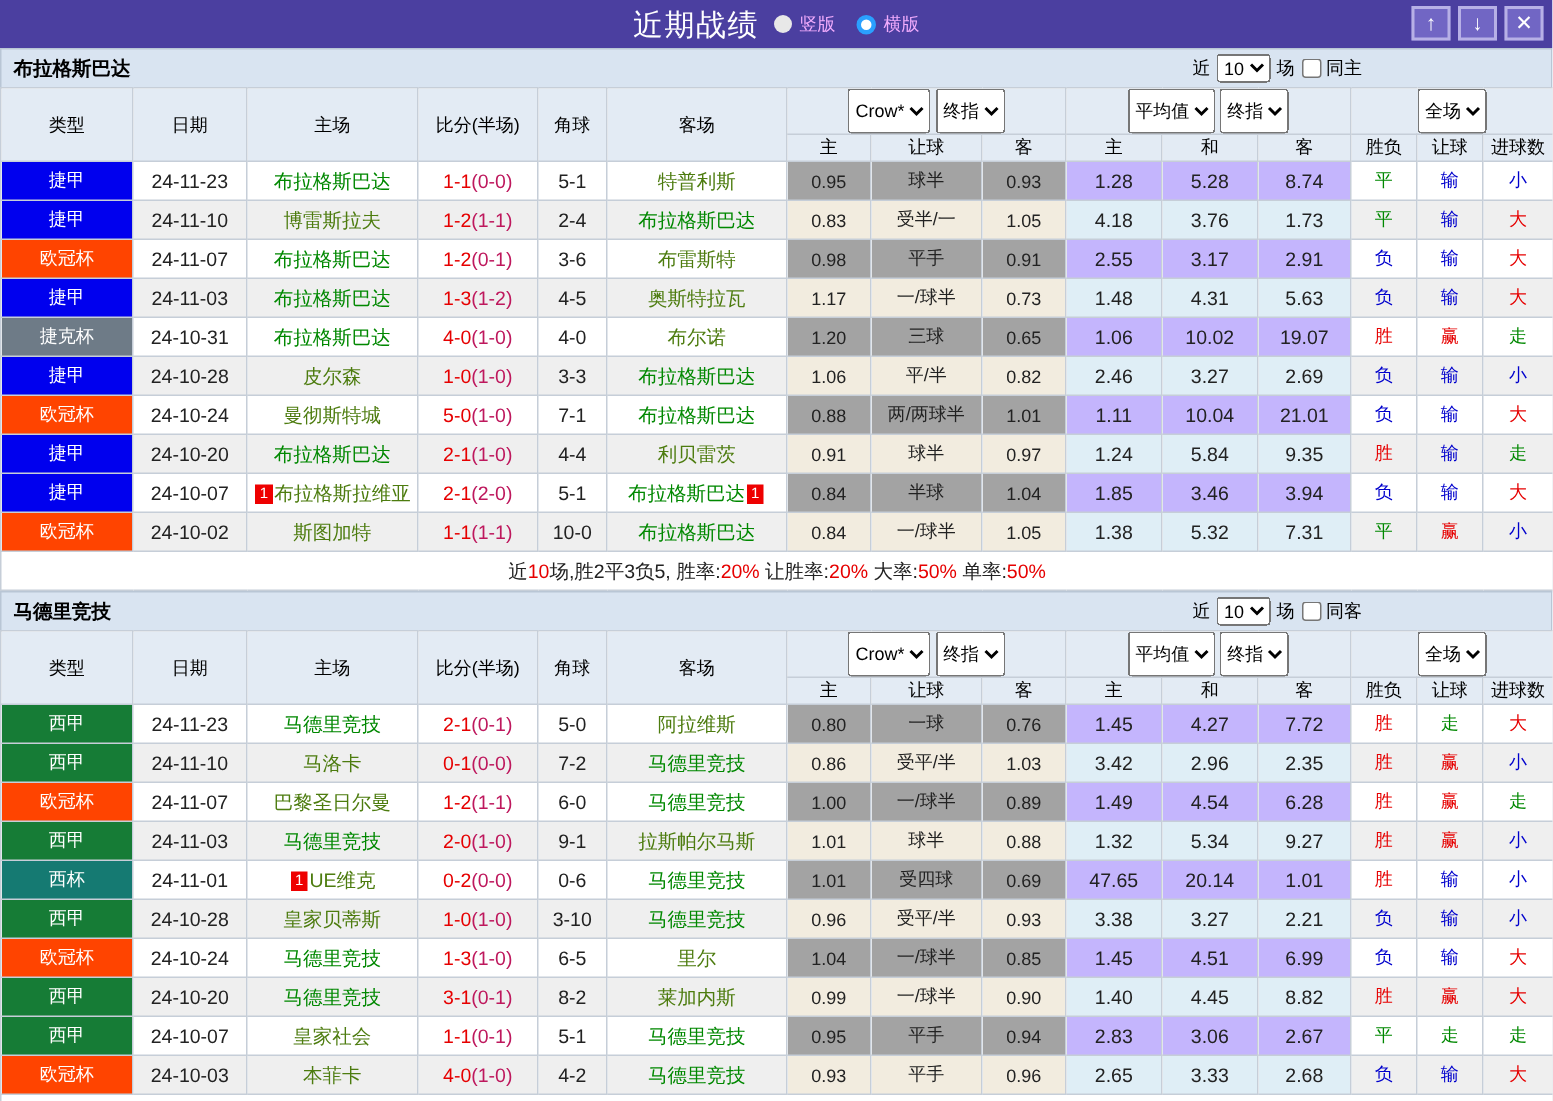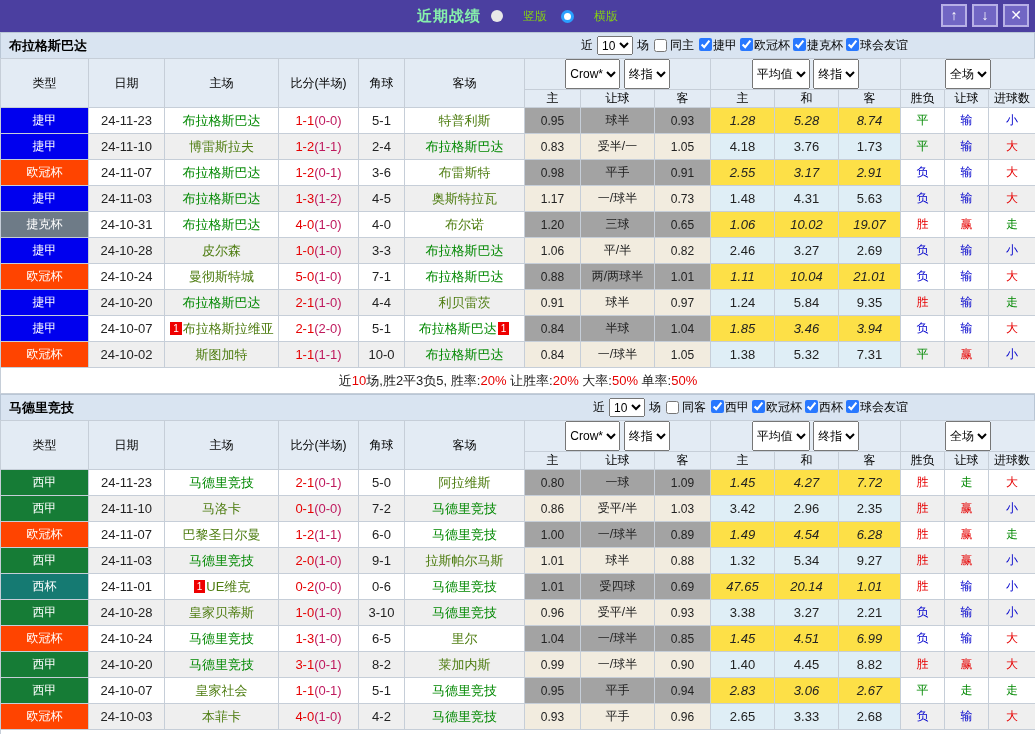--- a/index.html
+++ b/index.html
@@ -7,23 +7,23 @@
   body {
     width: 1035px; height: 734px;
     font-family: "Liberation Sans", "DejaVu Sans", sans-serif;
     font-size: 13px; color:#222; overflow:hidden;
   }
   
   .titlebar {
     height: 32px; background:#4b3fa0; position:relative;
     display:flex; align-items:center; justify-content:center;
   }
-  .titlebar .title { color:#86efac; font-weight:bold; font-size:15px; letter-spacing:1px; }
+  .titlebar .title { color:#ffffff; font-weight:normal; font-size:20px; letter-spacing:1px; }
   .tb-radios { display:flex; align-items:center; margin-left:10px; gap:14px; }
-  .tb-radio { display:flex; align-items:center; gap:20px; color:#84cc16; font-size:12px; cursor:pointer; }
+  .tb-radio { display:flex; align-items:center; gap:5px; color:#f0abfc; font-size:12px; cursor:pointer; }
   .tb-radio .dot { width:12px; height:12px; border-radius:50%; background:#e8e8e8; }
   .tb-radio.sel .dot { background:#fff; border:3px solid #2aa0ff; width:13px; height:13px; }
   .tb-btns { position:absolute; right:6px; top:4px; display:flex; gap:5px; }
   .tb-btn {
     width:26px; height:23px; background:#7166c4; border:2px solid #b7b0e6;
     color:#fff; font-weight:bold; font-size:14px; line-height:19px; text-align:center; cursor:pointer;
   }
   
   .filter-row {
     height:26px; background:#d9e4f1; border:1px solid #b9c6d5; border-bottom:none;
@@ -40,21 +40,21 @@
   thead tr.h1 th { height:24px; }
   thead tr.h2 th { height:17px; }
   thead select { font-size:12px; height:30px; }
   tbody tr { height:26px; }
   tbody tr.even td { background:#efefef; }
   tbody tr.odd  td { background:#ffffff; }
   td.league { color:#fff; font-size:12px; }
   td.crow  { font-size:12px; }
   tbody tr.odd  td.crow { background:#a3a3a3;text-align:center; }
   tbody tr.even td.crow { background:#f2ecdf; }
-  tbody tr.odd  td.avg  { background:#fde047;font-style:italic; }
+  tbody tr.odd  td.avg  { background:#c4b5fd; }
   tbody tr.even td.avg  { background:#dfeef6; }
   td.res { font-size:12px; }
   .c-red   { color:#e60000; }
   .c-green { color:#008800; }
   .c-blue  { color:#0000cc; }
   .teamtxt { color:#4d7c0f; }
   .teamtxt.green { color:#008800; }
   .badge1 {
     display:inline-block; background:#ee0000; color:#fff; font-size:10px;
     line-height:13px; padding:0 3px; margin:0 1px; vertical-align:1px;
@@ -89,21 +89,20 @@
 <div id="sections">
   <div class="section">
     <div class="filter-row">
       <span class="team-name">布拉格斯巴达</span>
       <span class="filter-ctrls">
         <span>近</span>
         <select><option>10</option></select>
         <span>场</span>
         <input type="checkbox" style="">
         <span>同主</span>
-        <span class="leagues"><input type="checkbox" checked="" style=""><span>捷甲</span><input type="checkbox" checked="" style=""><span>欧冠杯</span><input type="checkbox" checked="" style=""><span>捷克杯</span><input type="checkbox" checked="" style=""><span>球会友谊</span></span>
       </span>
     </div>
     <table>
       <colgroup>
         <col style="width:88px">
           <col style="width:76px">
           <col style="width:114px">
         <col style="width:80px">
           <col style="width:46px">
           <col style="width:120px">
@@ -329,21 +328,20 @@
 
   <div class="section">
     <div class="filter-row">
       <span class="team-name">马德里竞技</span>
       <span class="filter-ctrls">
         <span>近</span>
         <select><option>10</option></select>
         <span>场</span>
         <input type="checkbox" style="">
         <span>同客</span>
-        <span class="leagues"><input type="checkbox" checked="" style=""><span>西甲</span><input type="checkbox" checked="" style=""><span>欧冠杯</span><input type="checkbox" checked="" style=""><span>西杯</span><input type="checkbox" checked="" style=""><span>球会友谊</span></span>
       </span>
     </div>
     <table>
       <colgroup>
         <col style="width:88px">
           <col style="width:76px">
           <col style="width:114px">
         <col style="width:80px">
           <col style="width:46px">
           <col style="width:120px">
@@ -392,21 +390,21 @@
       <tbody>
           <tr class="odd">
             <td class="league" style="background: rgb(22, 124, 54);">西甲</td>
             <td>24-11-23</td>
             <td><span class="teamtxt green">马德里竞技</span></td>
             <td class="scorecell"><span class="ft">2-1</span><span class="ht">(0-1)</span></td>
             <td>5-0</td>
             <td><span class="teamtxt">阿拉维斯</span></td>
             <td class="crow">0.80</td>
             <td class="crow">一球</td>
-            <td class="crow">1.09</td>
+            <td class="crow">0.76</td>
             <td class="avg">1.45</td>
             <td class="avg">4.27</td>
             <td class="avg">7.72</td>
             <td class="res c-red">胜</td>
             <td class="res c-green">走</td>
             <td class="res c-red">大</td>
           </tr>
           <tr class="even">
             <td class="league" style="background: rgb(22, 124, 54);">西甲</td>
             <td>24-11-10</td>

